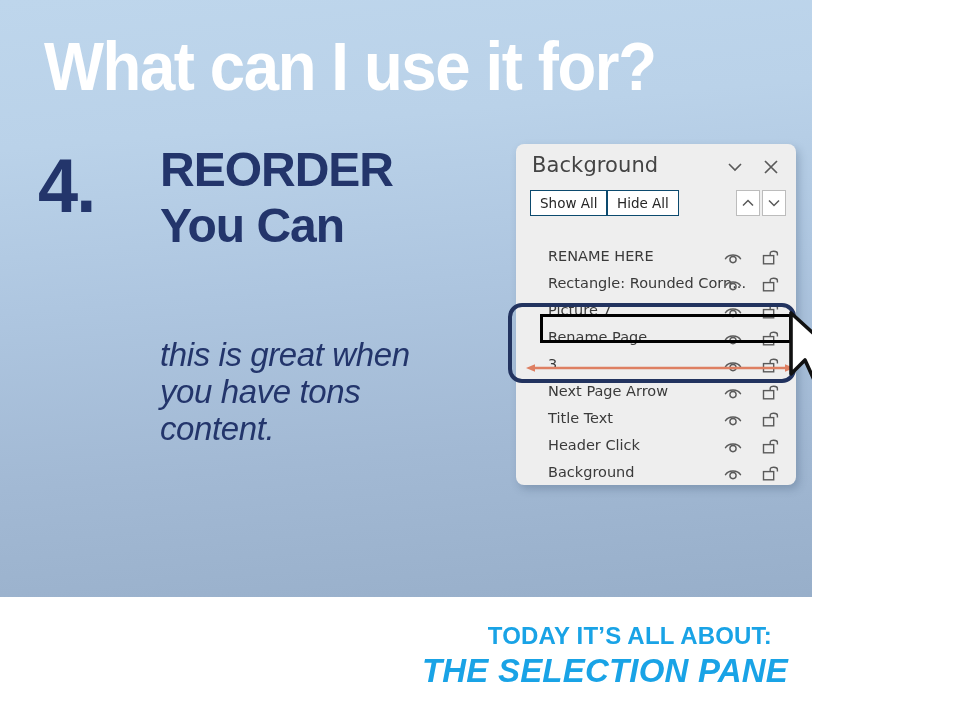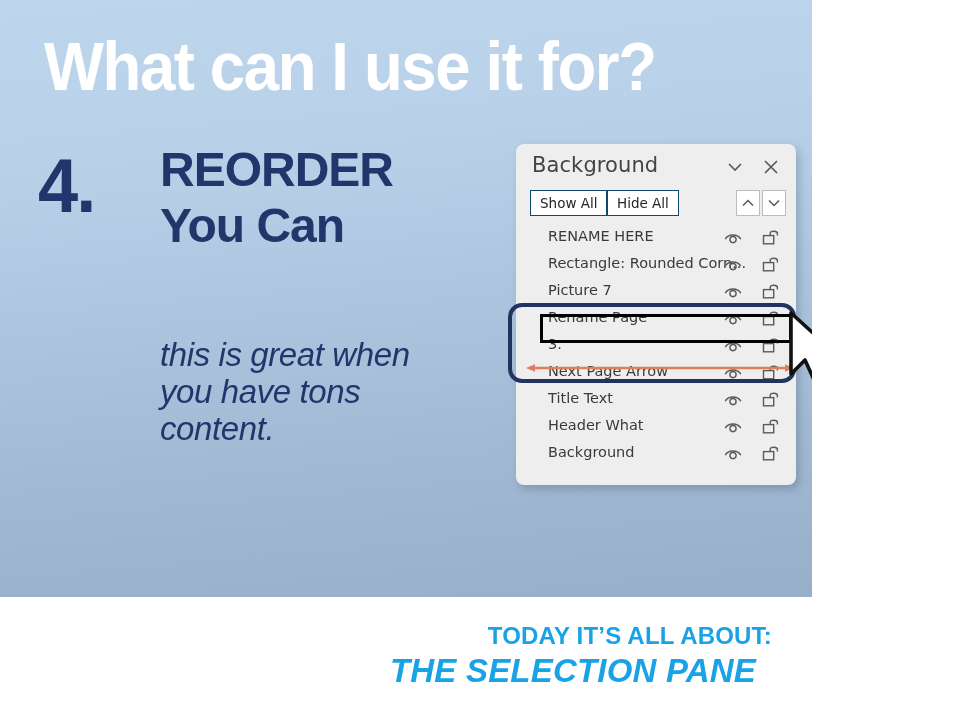--- a/index.html
+++ b/index.html
@@ -163,21 +163,21 @@
     border: 1px solid #bcbcbc;
     box-sizing: border-box;
     cursor: pointer;
   }
   #btn-move-up { right: 36px; }
   #btn-move-down { right: 10px; }
   .nav-btn svg { display: block; margin: 5px auto; }
 
   #pane-list {
     position: relative;
-    margin-top: 0;
+    margin-top: 20px;
   }
   .list-row {
     position: relative;
     height: 27px;
   }
   .row-label {
     position: absolute;
     left: 32px;
     top: 4px;
     font-size: 14.5px;
@@ -258,21 +258,21 @@
     font-family: "Liberation Sans", sans-serif;
     font-weight: bold;
     font-size: 24px;
     letter-spacing: 0.2px;
     text-align: right;
     white-space: nowrap;
     margin-left: 12px;
   }
   #footer-line2 {
     position: absolute;
-    right: 56px;
+    right: 24px;
     top: 652px;
     color: #19a3e6;
     font-family: "Liberation Sans", sans-serif;
     font-weight: bold;
     font-style: italic;
     font-size: 33px;
     letter-spacing: 0.2px;
     text-align: right;
     white-space: nowrap;
   }
@@ -406,21 +406,21 @@
           <div class="row-eye"><svg width="20" height="17" viewBox="0 0 20 17">
               <path d="M2.2 10.2 C5 4.6, 15 4.6, 17.8 10.2" fill="none" stroke="#5a5a5a" stroke-width="1.4"></path>
               <circle cx="10" cy="10.6" r="3.1" fill="none" stroke="#5a5a5a" stroke-width="1.4"></circle>
             </svg></div>
           <div class="row-lock"><svg width="20" height="20" viewBox="0 0 20 20">
               <rect x="2.5" y="8.6" width="10.2" height="8.2" fill="none" stroke="#5a5a5a" stroke-width="1.4"></rect>
               <path d="M9.2 8.6 L9.2 6.2 C9.2 3.6, 16.4 3.6, 16.4 6.4 L16.4 8.6" fill="none" stroke="#5a5a5a" stroke-width="1.4"></path>
             </svg></div>
         </div>
         <div class="list-row">
-          <div class="row-label">Header What</div>
+          <div class="row-label">Header Click</div>
           <div class="row-eye"><svg width="20" height="17" viewBox="0 0 20 17">
               <path d="M2.2 10.2 C5 4.6, 15 4.6, 17.8 10.2" fill="none" stroke="#5a5a5a" stroke-width="1.4"></path>
               <circle cx="10" cy="10.6" r="3.1" fill="none" stroke="#5a5a5a" stroke-width="1.4"></circle>
             </svg></div>
           <div class="row-lock"><svg width="20" height="20" viewBox="0 0 20 20">
               <rect x="2.5" y="8.6" width="10.2" height="8.2" fill="none" stroke="#5a5a5a" stroke-width="1.4"></rect>
               <path d="M9.2 8.6 L9.2 6.2 C9.2 3.6, 16.4 3.6, 16.4 6.4 L16.4 8.6" fill="none" stroke="#5a5a5a" stroke-width="1.4"></path>
             </svg></div>
         </div>
         <div class="list-row">

